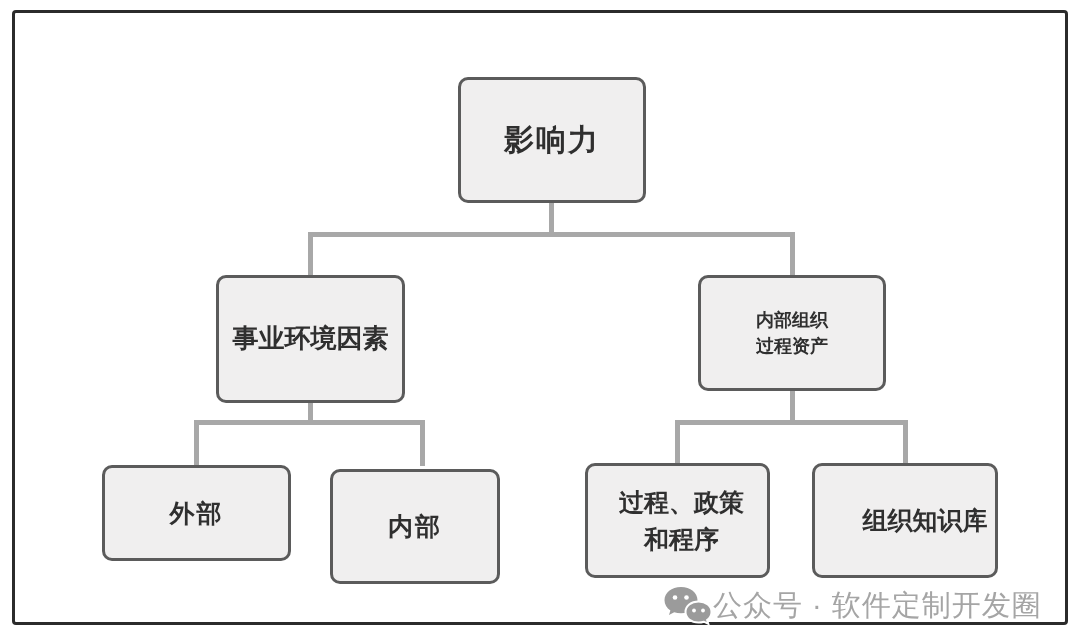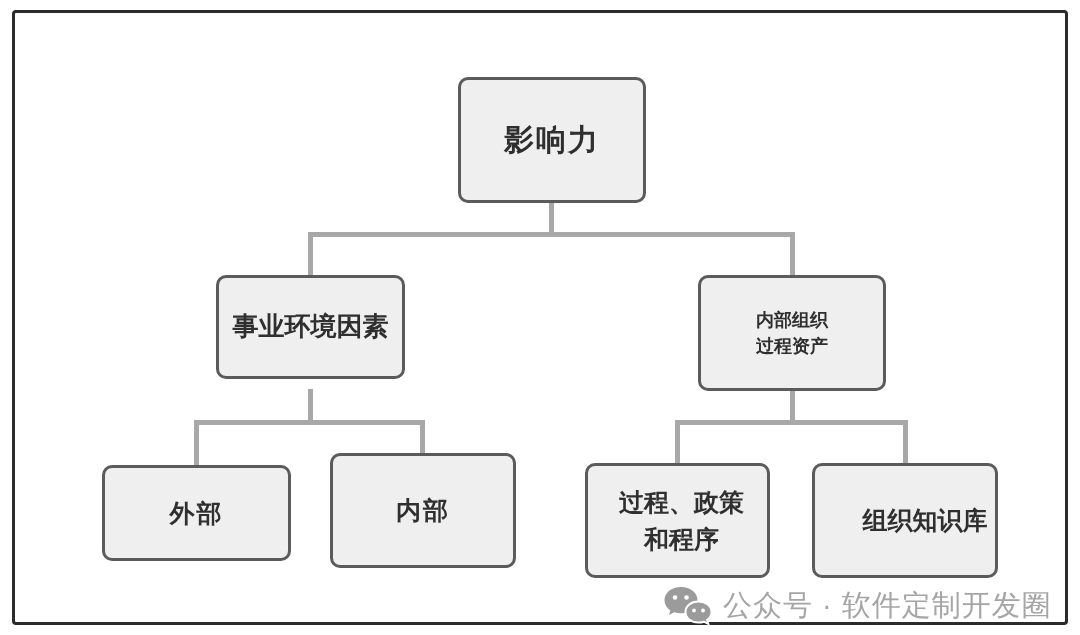--- a/index.html
+++ b/index.html
@@ -33,44 +33,44 @@
     color:var(--text);
     font-weight:bold;
     white-space:pre-line;
     line-height:1.45;
     z-index:2;
   }
   .conn{position:absolute;background:var(--connector);z-index:1;}
 
   
   #node-root{left:443px;top:64px;width:188px;height:126px;font-size:30px;letter-spacing:2px;}
-  #node-eef {left:201px;top:262px;width:189px;height:104px;font-size:26px;}
+  #node-eef {left:201px;top:262px;width:189px;height:128px;font-size:26px;}
   #node-opa {left:683px;top:262px;width:188px;height:116px;font-size:18px;}
   #node-ext {left:87px; top:452px;width:189px;height:96px;font-size:25px;letter-spacing:2px;}
-  #node-int {left:315px;top:440px;width:186px;height:115px;font-size:25px;letter-spacing:2px;}
+  #node-int {left:315px;top:456px;width:170px;height:115px;font-size:25px;letter-spacing:2px;}
   #node-ppp {left:570px;top:450px;width:185px;height:115px;font-size:25px;padding-left:8px;}
   #node-okb {left:797px;top:450px;width:186px;height:115px;font-size:25px;padding-left:40px;}
 
   
   #c-root-down {left:534px;top:188px;width:5px;height:36px;}
   #c-h1        {left:293px;top:219px;width:487px;height:5px;}
   #c-v-eef     {left:293px;top:219px;width:5px;height:45px;}
   #c-v-opa     {left:775px;top:219px;width:5px;height:45px;}
   #c-eef-down  {left:293px;top:376px;width:5px;height:36px;}
   #c-h2        {left:179px;top:407px;width:231px;height:5px;}
   #c-v-ext     {left:179px;top:407px;width:5px;height:46px;}
   #c-v-int     {left:405px;top:407px;width:5px;height:46px;}
   #c-opa-down  {left:775px;top:376px;width:5px;height:36px;}
   #c-h3        {left:660px;top:407px;width:233px;height:5px;}
   #c-v-ppp     {left:660px;top:407px;width:5px;height:44px;}
   #c-v-okb     {left:888px;top:407px;width:5px;height:44px;}
 
   .watermark{
     position:absolute;left:648px;top:572px;
-    display:flex;align-items:center;gap:10px;
+    display:flex;align-items:center;
     color:var(--watermark);
     font-size:29px;
     letter-spacing:1px;
     z-index:3;
     font-weight:normal;
   }
   .watermark svg{display:block;}
 </style>
 </head>
 <body>

